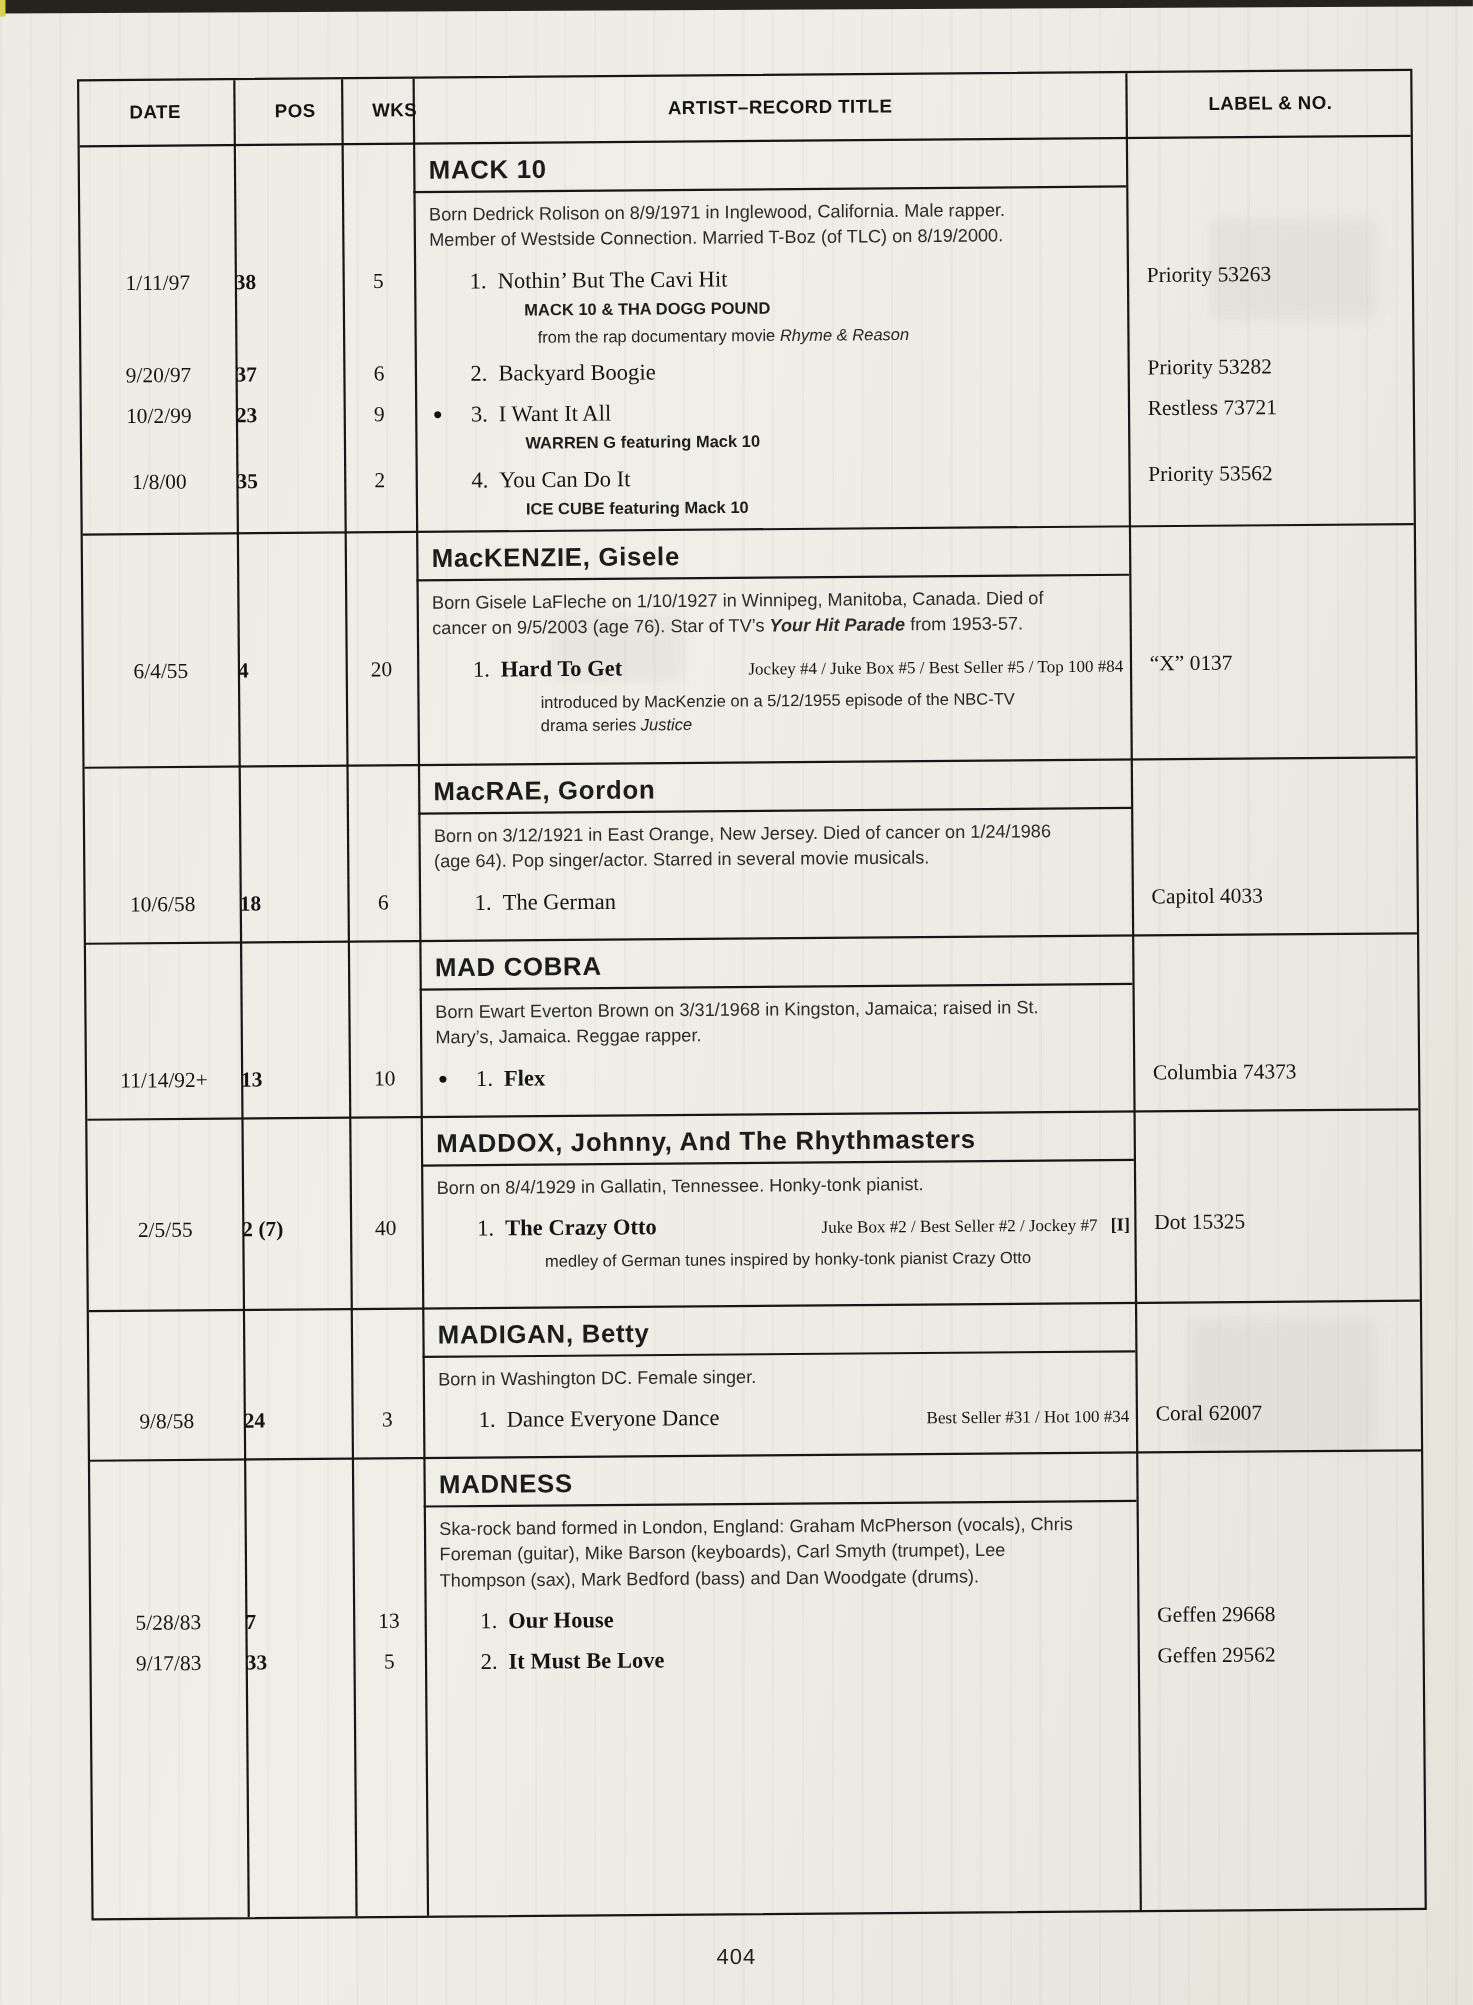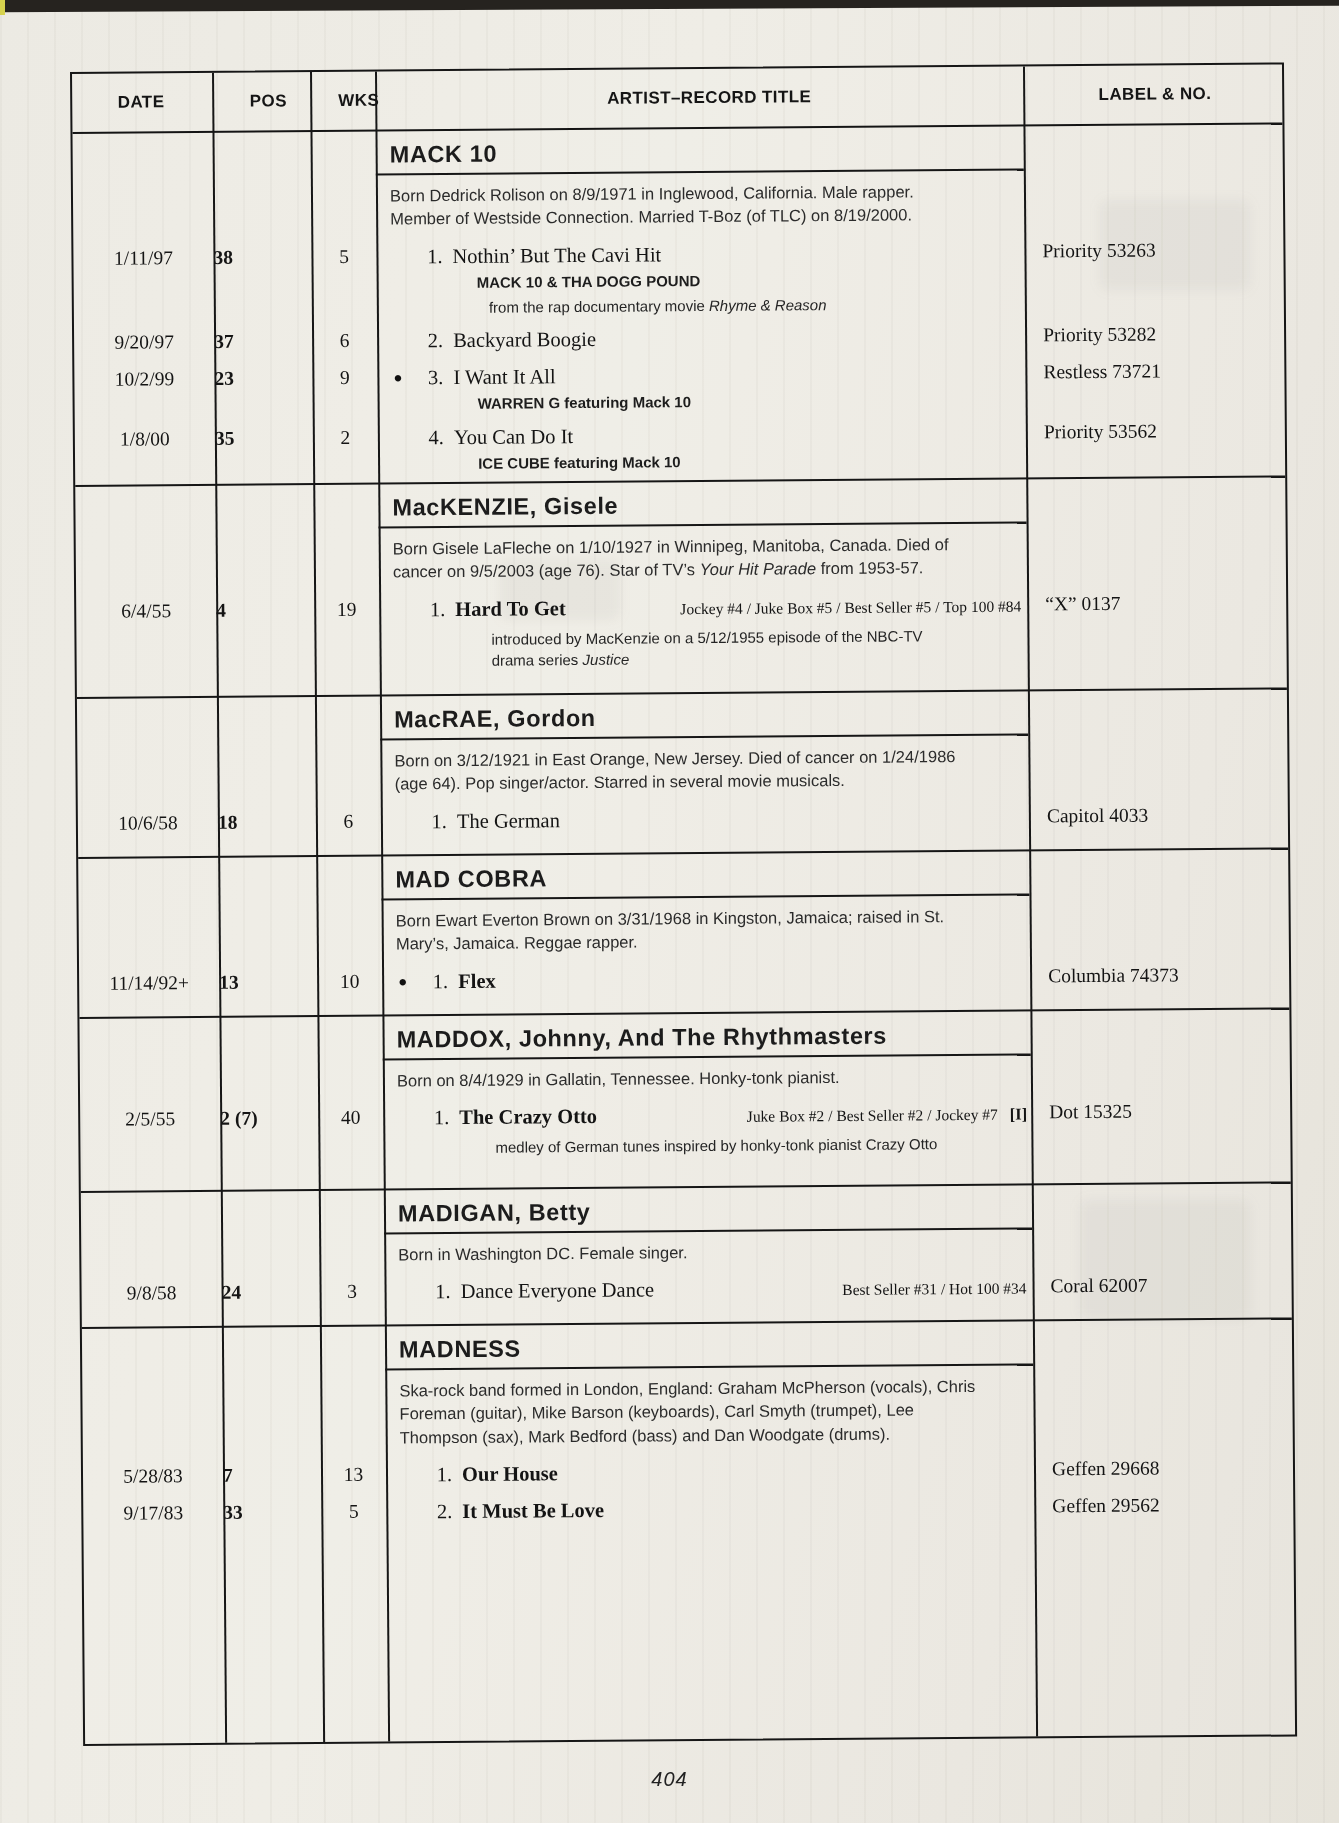--- a/index.html
+++ b/index.html
@@ -59,25 +59,25 @@
   .songline{display:flex;align-items:baseline;line-height:30px;padding-left:38px;}
   .num{font-family:"Liberation Serif",serif;font-size:20.5px;width:28px;text-align:right;margin-right:10px;flex-shrink:0;}
   .ttl{font-family:"Liberation Serif",serif;font-size:20.5px;white-space:nowrap;}
   .ttl.bold{font-weight:bold;}
   .chartnote{font-family:"Liberation Serif",serif;font-size:15.5px;margin-left:auto;padding-left:14px;padding-right:6px;white-space:nowrap;}
   .itag{font-family:"Liberation Serif",serif;font-size:16.5px;font-weight:bold;margin-left:6px;padding-right:4px;}
   .bullet{position:absolute;left:16px;top:5px;font-size:15px;line-height:20px;color:#111;}
   .subartist{margin-left:100px;font-weight:bold;font-size:15px;line-height:23px;color:#1d1d1d;}
   .note{margin-left:112px;max-width:470px;font-size:15px;line-height:21px;margin-top:3px;color:#252525;}
   .note i{font-style:italic;margin-top:25px;}
-  .bio i{font-style:italic;}
+  .bio i{font-style:italic;font-weight:bold;}
 
   .page-number{
     position:absolute;left:0;top:1768px;width:1339px;text-align:center;
-    font-size:20px;letter-spacing:1px;color:#222;font-style:italic;
+    font-size:20px;letter-spacing:1px;color:#222;
   }
 </style>
 </head>
 <body>
 
 <div class="scan-strip"></div>
 <div class="scan-sliver"></div>
 <div class="smudge" style="left:1100px;top:200px;width:150px;height:90px;"></div>
 <div class="smudge" style="left:500px;top:560px;width:120px;height:60px;"></div>
 <div class="smudge" style="left:1080px;top:1200px;width:170px;height:120px;"></div>
@@ -153,21 +153,21 @@
           </div>
           <div class="c c-label">Priority 53562</div>
         </div>
       </div>
       <div class="artist-section">
         <div class="artist-name">MacKENZIE, Gisele</div>
         <div class="bio"><span>Born Gisele LaFleche on 1/10/1927 in Winnipeg, Manitoba, Canada. Died of cancer on 9/5/2003 (age 76). Star of TV’s </span><i>Your Hit Parade</i><span> from 1953-57.</span></div>
         <div class="song">
           <div class="c c-date">6/4/55</div>
           <div class="c c-pos">4</div>
-          <div class="c c-wks">19</div>
+          <div class="c c-wks">20</div>
           <div class="c c-title">
             <div class="songline">
               <span class="num">1.</span>
               <span class="ttl bold">Hard To Get</span>
               <span class="chartnote">Jockey #4 / Juke Box #5 / Best Seller #5 / Top 100 #84</span>
             </div>
             <div class="note"><span>introduced by MacKenzie on a 5/12/1955 episode of the NBC-TV drama series </span><i>Justice</i></div>
           </div>
           <div class="c c-label">“X” 0137</div>
         </div>

